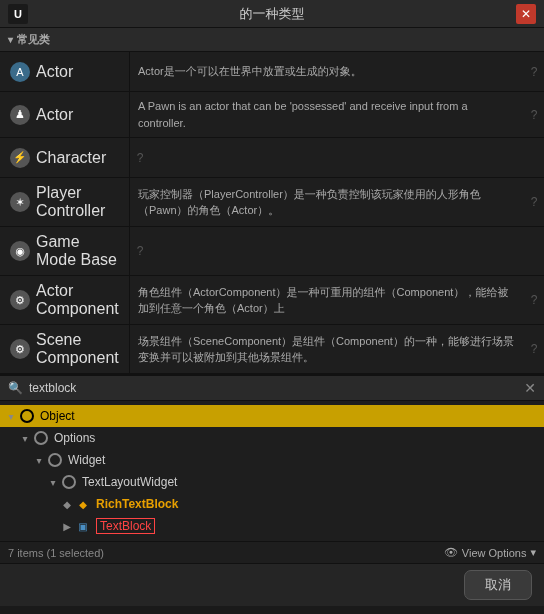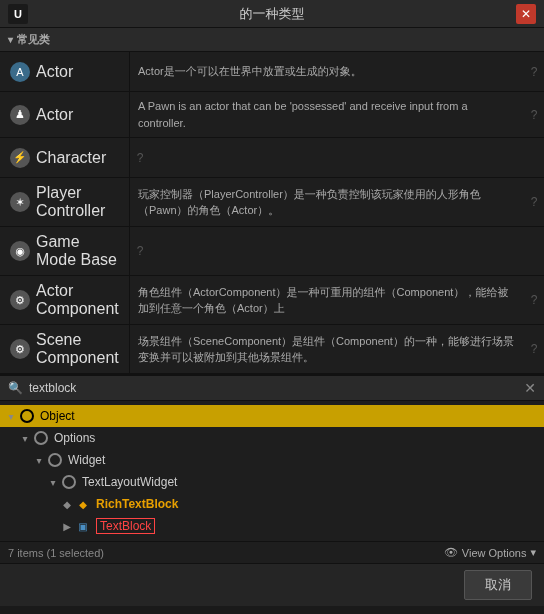--- a/index.html
+++ b/index.html
@@ -232,21 +232,21 @@
       background: #252525;
       border-top: 1px solid #111;
     }
     .cancel-btn {
       background: #3a3a3a;
       border: 1px solid #555;
       color: #ccc;
       padding: 5px 20px;
       font-size: 13px;
       cursor: pointer;
-      border-radius: 2px;
+      border-radius: 7px;
     }
   </style>
 </head>
 <body>
 
 <div class="title-bar">
   <div class="title-bar-logo">U</div>
   <div class="title-bar-text">的一种类型</div>
   <div class="title-bar-close">✕</div>
 </div>

